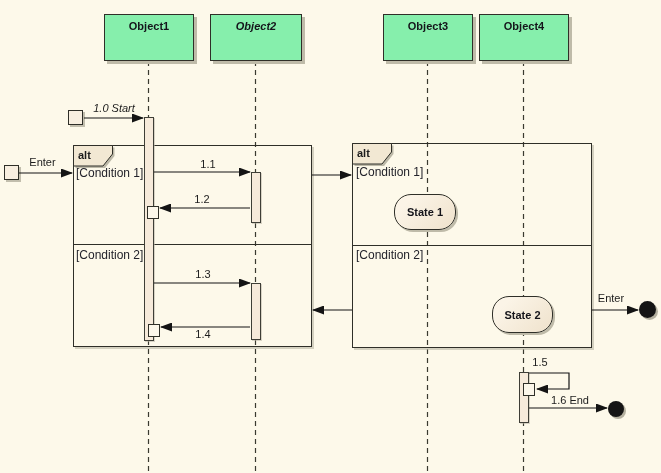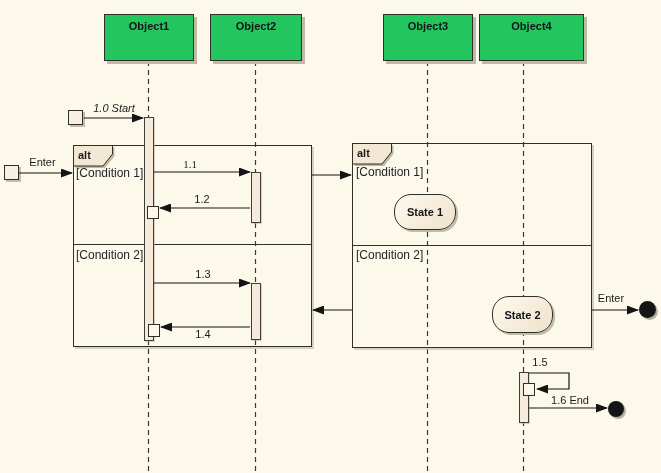--- a/index.html
+++ b/index.html
@@ -9,21 +9,21 @@
     font-family:"Liberation Sans",sans-serif;
     color:#1C1C1C;
     overflow:hidden;
   }
   .canvas{position:relative;width:661px;height:473px;background:#FDF9EA;}
   .layer{position:absolute;left:0;top:0;width:661px;height:473px;}
   svg.layer{pointer-events:none;}
 
   .obj-box{
     position:absolute;
-    background:#22c55e;
+    background:#86efac;
     border:1px solid #2F2F28;
     box-shadow:3px 3px 0 #BFBBA9;
     display:flex;justify-content:center;align-items:flex-start;
     padding-top:5px;box-sizing:border-box;
     font-size:11px;font-weight:600;color:#14141A;
   }
 
   .fragment{
     position:absolute;
     border:1px solid #2F2F28;
@@ -91,27 +91,27 @@
       <line x1="148.5" y1="61" x2="148.5" y2="473"></line>
       <line x1="255.5" y1="61" x2="255.5" y2="473"></line>
       <line x1="427.5" y1="61" x2="427.5" y2="473"></line>
       <line x1="523.5" y1="61" x2="523.5" y2="473"></line>
     </g>
   </svg>
 
   <div class="obj-box" style="left:104px;top:14px;width:90px;height:47px;">
     <span>Object1</span>
   </div>
-  <div class="obj-box" style="left:210px;top:14px;width:92px;height:47px;">
+  <div class="obj-box" style="left:210px;top:14px;width:92px;height:47px;font-style:italic;">
     <span>Object2</span>
   </div>
   <div class="obj-box" style="left:383px;top:14px;width:90px;height:47px;">
     <span>Object3</span>
   </div>
-  <div class="obj-box" style="left:479px;top:14px;width:105px;height:47px;">
+  <div class="obj-box" style="left:479px;top:14px;width:90px;height:47px;">
     <span>Object4</span>
   </div>
 
   <div class="fragment" style="left:73px;top:145px;width:239px;height:202px;">
     <div class="frag-divider" style="top:98px;"></div>
   </div>
   <div class="fragment" style="left:352px;top:143px;width:240px;height:205px;">
     <div class="frag-divider" style="top:101px;"></div>
   </div>
 
@@ -170,21 +170,21 @@
   <div class="lbl bold" style="left:78px;top:149px;">alt</div>
   <div class="lbl bold" style="left:357px;top:147px;">alt</div>
 
   <div class="lbl guard" style="left:76px;top:167px;">[Condition 1]</div>
   <div class="lbl guard" style="left:76px;top:249px;">[Condition 2]</div>
   <div class="lbl guard" style="left:356px;top:166px;">[Condition 1]</div>
   <div class="lbl guard" style="left:356px;top:249px;">[Condition 2]</div>
 
   <div class="lbl center" style="left:84px;top:102px;width:60px;font-style:italic;">1.0 Start</div>
   <div class="lbl center" style="left:20px;top:156px;width:45px;">Enter</div>
-  <div class="lbl center" style="left:170px;top:158px;width:40px;font-family:Liberation Serif, serif;">1.1</div>
+  <div class="lbl center" style="left:188px;top:158px;width:40px;">1.1</div>
   <div class="lbl center" style="left:182px;top:193px;width:40px;">1.2</div>
   <div class="lbl center" style="left:183px;top:268px;width:40px;">1.3</div>
   <div class="lbl center" style="left:183px;top:328px;width:40px;">1.4</div>
   <div class="lbl center" style="left:520px;top:356px;width:40px;">1.5</div>
   <div class="lbl center" style="left:595px;top:292px;width:32px;">Enter</div>
   <div class="lbl center" style="left:545px;top:394px;width:50px;">1.6 End</div>
 
 </div>
 
 </body></html>

